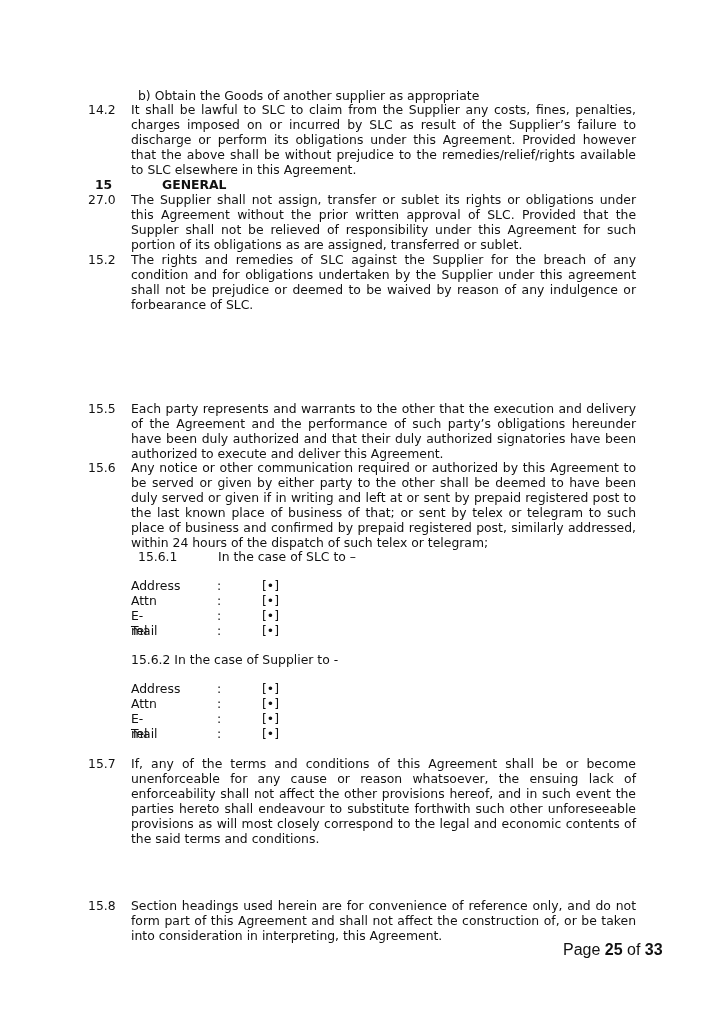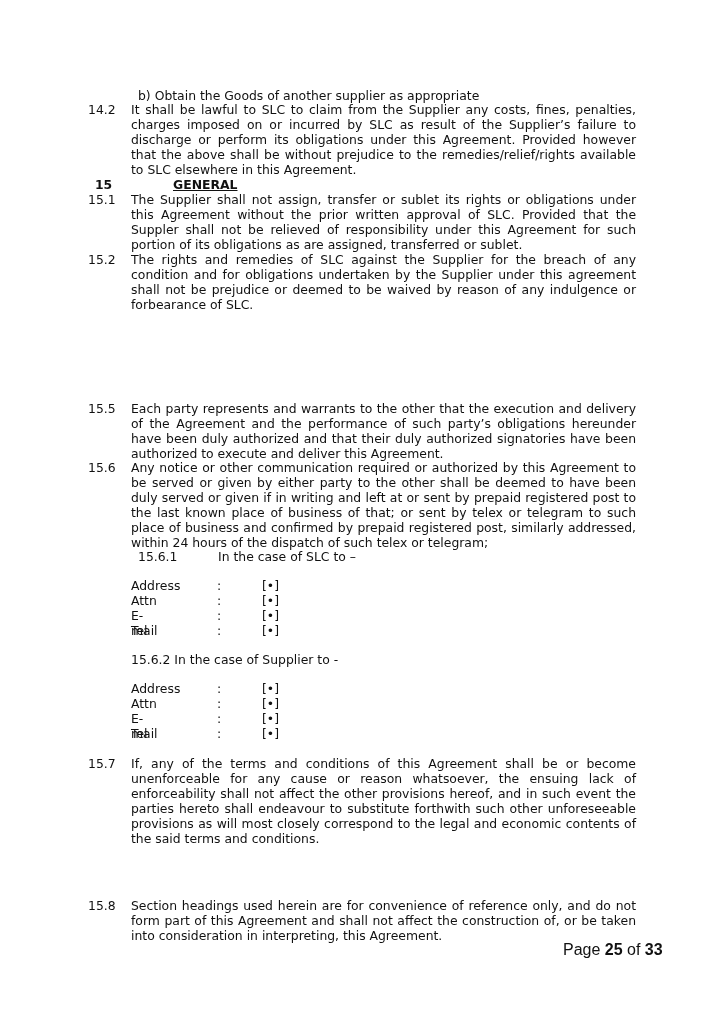--- a/index.html
+++ b/index.html
@@ -6,21 +6,21 @@
   body { width:723px; height:1024px; position:relative; overflow:hidden;
          font-family:"DejaVu Sans", sans-serif; color:#111; }
   .page { position:absolute; left:0; top:0; width:723px; height:1024px; }
   .txt { font-size:12.4px; line-height:15px; }
   .clause { position:absolute; left:88px; width:548px; }
   .clause .num { position:absolute; left:0; top:0; }
   .clause .body { margin-left:43px; text-align:justify; text-align-last:left; }
   .sub-b { position:absolute; left:138px; top:88px; }
   .heading { position:absolute; top:177px; font-weight:bold; }
   .heading .hnum { position:absolute; left:95px;text-align:center; }
-  .heading .htitle { position:absolute; left:173px;text-decoration:underline; }
+  .heading .htitle { position:absolute; left:162px; }
   .subclause { position:absolute; left:138px; }
   .subclause .snum { position:absolute; left:0; }
   .subclause .stext { position:absolute; left:80px; white-space:nowrap; }
   .addr { position:absolute; left:131px; }
   .addr .row { position:relative; height:15px; }
   .addr .lbl { position:absolute; left:0; }
   .addr .col { position:absolute; left:86px; }
   .addr .val { position:absolute; left:131px; }
   .subhead2 { position:absolute; left:131px; white-space:nowrap; }
   .footer { position:absolute; left:563px; top:941px; font-family:"Liberation Sans", sans-serif; font-size:16px; }
@@ -37,21 +37,21 @@
     <span class="num">14.2</span>
     <div class="body">It shall be lawful to SLC to claim from the Supplier any costs, fines, penalties, charges imposed on or incurred by SLC as result of the Supplier’s failure to discharge or perform its obligations under this Agreement.  Provided however that the above shall be without prejudice to the remedies/relief/rights available to SLC elsewhere in this Agreement.</div>
   </div>
 
   <div class="txt heading">
     <span class="hnum">15</span>
     <span class="htitle">GENERAL</span>
   </div>
 
   <div class="txt clause" style="top:192px;">
-    <span class="num">15.1</span>
+    <span class="num">27.0</span>
     <div class="body">The Supplier shall not assign, transfer or sublet its rights or obligations under this Agreement without the prior written approval of SLC.  Provided that the Suppler shall not be relieved of responsibility under this Agreement for such portion of its obligations as are assigned, transferred or sublet.</div>
   </div>
 
   <div class="txt clause" style="top:252px;">
     <span class="num">15.2</span>
     <div class="body">The rights and remedies of SLC against the Supplier for the breach of any condition and for obligations undertaken by the Supplier under this agreement shall not be prejudice or deemed to be waived by reason of any indulgence or forbearance of SLC.</div>
   </div>
 
 
 

